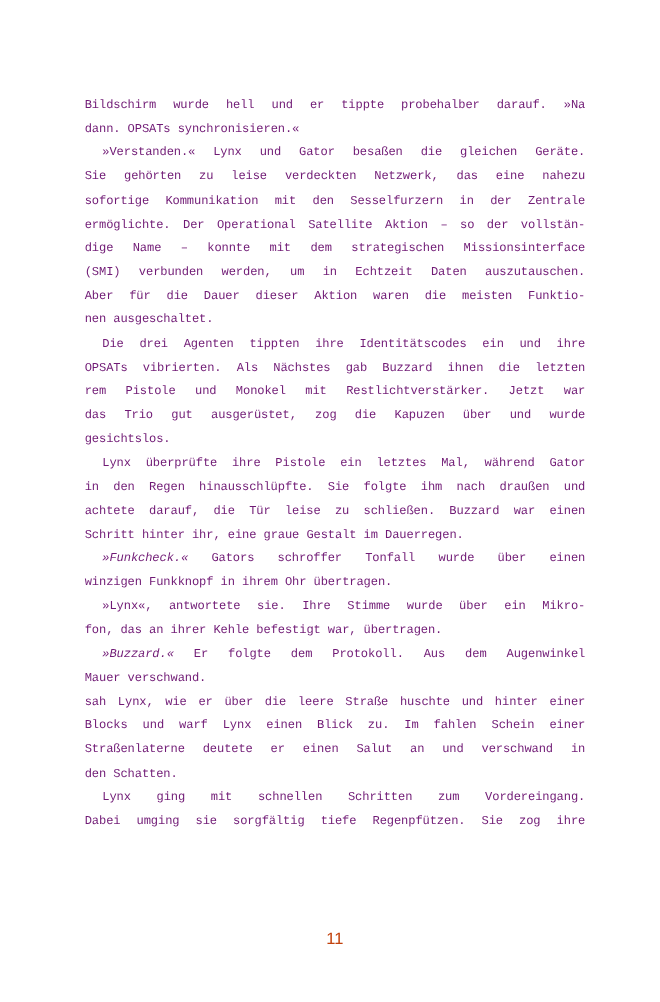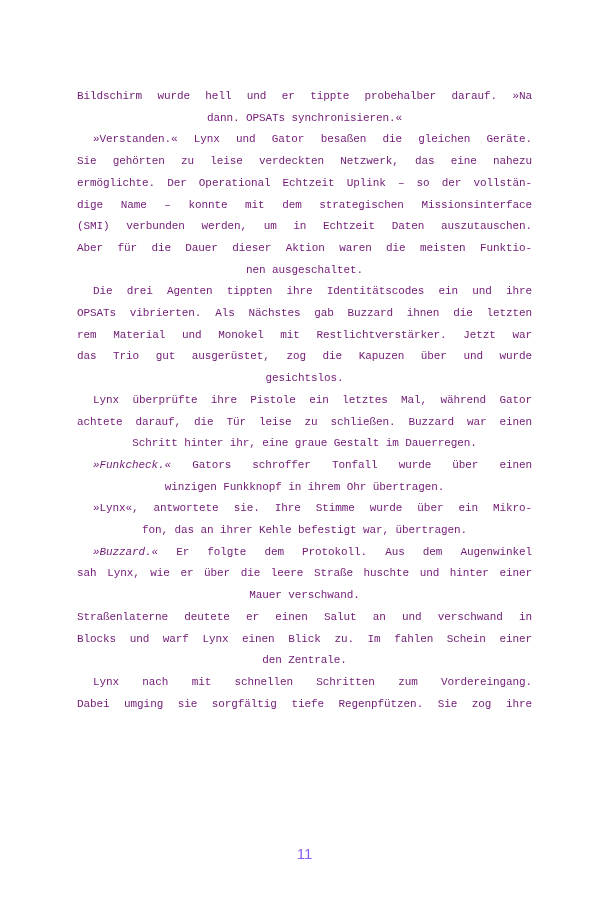--- a/index.html
+++ b/index.html
@@ -19,73 +19,75 @@
     left: 77px;
     top: 86px;
     width: 455px;
     font-family: Liberation Mono, monospace;
     font-size: 11px;
     line-height: 21.7px;
     color: #701a75;
     letter-spacing: -0.1px;
   }
   .line {
-    text-align: center;
+    text-align: left;
     white-space: normal;
   }
   .line.just {
     text-align: justify;
     text-align-last: justify;
   }
   .line.indent {
     text-indent: 16px;
   }
   .it {
     font-style: italic;
   }
   .folio {
     position: absolute;
     left: 77px;
     top: 845px;
     width: 455px;
     text-align: center;
     font-family: "Liberation Sans", "DejaVu Sans", sans-serif;
     font-size: 15px;
-    color: #8b5cf6;
+    color: #c2410c;
   }
 </style>
 </head>
 <body>
 
 <div class="page">
   <div class="text-block">
       <div class="line just"><span>Bildschirm wurde hell und er tippte probehalber darauf. »Na</span></div>
       <div class="line"><span>dann. OPSATs synchronisieren.«</span></div>
       <div class="line just indent"><span>»Verstanden.« Lynx und Gator besaßen die gleichen Geräte.</span></div>
       <div class="line just"><span>Sie gehörten zu leise verdeckten Netzwerk, das eine nahezu</span></div>
-      <div class="line just"><span>ermöglichte. Der Operational Echtzeit Uplink – so der vollstän-</span></div>
+      <div class="line just"><span>sofortige Kommunikation mit den Sesselfurzern in der Zentrale</span></div>
+      <div class="line just"><span>ermöglichte. Der Operational Satellite Aktion – so der vollstän-</span></div>
       <div class="line just"><span>dige Name – konnte mit dem strategischen Missionsinterface</span></div>
       <div class="line just"><span>(SMI) verbunden werden, um in Echtzeit Daten auszutauschen.</span></div>
       <div class="line just"><span>Aber für die Dauer dieser Aktion waren die meisten Funktio-</span></div>
       <div class="line"><span>nen ausgeschaltet.</span></div>
       <div class="line just indent"><span>Die drei Agenten tippten ihre Identitätscodes ein und ihre</span></div>
       <div class="line just"><span>OPSATs vibrierten. Als Nächstes gab Buzzard ihnen die letzten</span></div>
-      <div class="line just"><span>rem Material und Monokel mit Restlichtverstärker. Jetzt war</span></div>
+      <div class="line just"><span>rem Pistole und Monokel mit Restlichtverstärker. Jetzt war</span></div>
       <div class="line just"><span>das Trio gut ausgerüstet, zog die Kapuzen über und wurde</span></div>
       <div class="line"><span>gesichtslos.</span></div>
       <div class="line just indent"><span>Lynx überprüfte ihre Pistole ein letztes Mal, während Gator</span></div>
+      <div class="line just"><span>in den Regen hinausschlüpfte. Sie folgte ihm nach draußen und</span></div>
       <div class="line just"><span>achtete darauf, die Tür leise zu schließen. Buzzard war einen</span></div>
       <div class="line"><span>Schritt hinter ihr, eine graue Gestalt im Dauerregen.</span></div>
       <div class="line just indent"><span class="it">»Funkcheck.«</span><span> Gators schroffer Tonfall wurde über einen</span></div>
       <div class="line"><span>winzigen Funkknopf in ihrem Ohr übertragen.</span></div>
       <div class="line just indent"><span>»Lynx«, antwortete sie. Ihre Stimme wurde über ein Mikro-</span></div>
       <div class="line"><span>fon, das an ihrer Kehle befestigt war, übertragen.</span></div>
       <div class="line just indent"><span class="it">»Buzzard.«</span><span> Er folgte dem Protokoll. Aus dem Augenwinkel</span></div>
+      <div class="line"><span>Mauer verschwand.</span></div>
       <div class="line just"><span>sah Lynx, wie er über die leere Straße huschte und hinter einer</span></div>
-      <div class="line"><span>Mauer verschwand.</span></div>
+      <div class="line just"><span>Blocks und warf Lynx einen Blick zu. Im fahlen Schein einer</span></div>
       <div class="line just"><span>Straßenlaterne deutete er einen Salut an und verschwand in</span></div>
-      <div class="line just"><span>Blocks und warf Lynx einen Blick zu. Im fahlen Schein einer</span></div>
-      <div class="line"><span>den Zentrale.</span></div>
-      <div class="line just indent"><span>Lynx nach mit schnellen Schritten zum Vordereingang.</span></div>
+      <div class="line"><span>den Schatten.</span></div>
+      <div class="line just indent"><span>Lynx ging mit schnellen Schritten zum Vordereingang.</span></div>
       <div class="line just"><span>Dabei umging sie sorgfältig tiefe Regenpfützen. Sie zog ihre</span></div>
     </div>
   <div class="folio">11</div>
 </div>
 
 </body></html>

